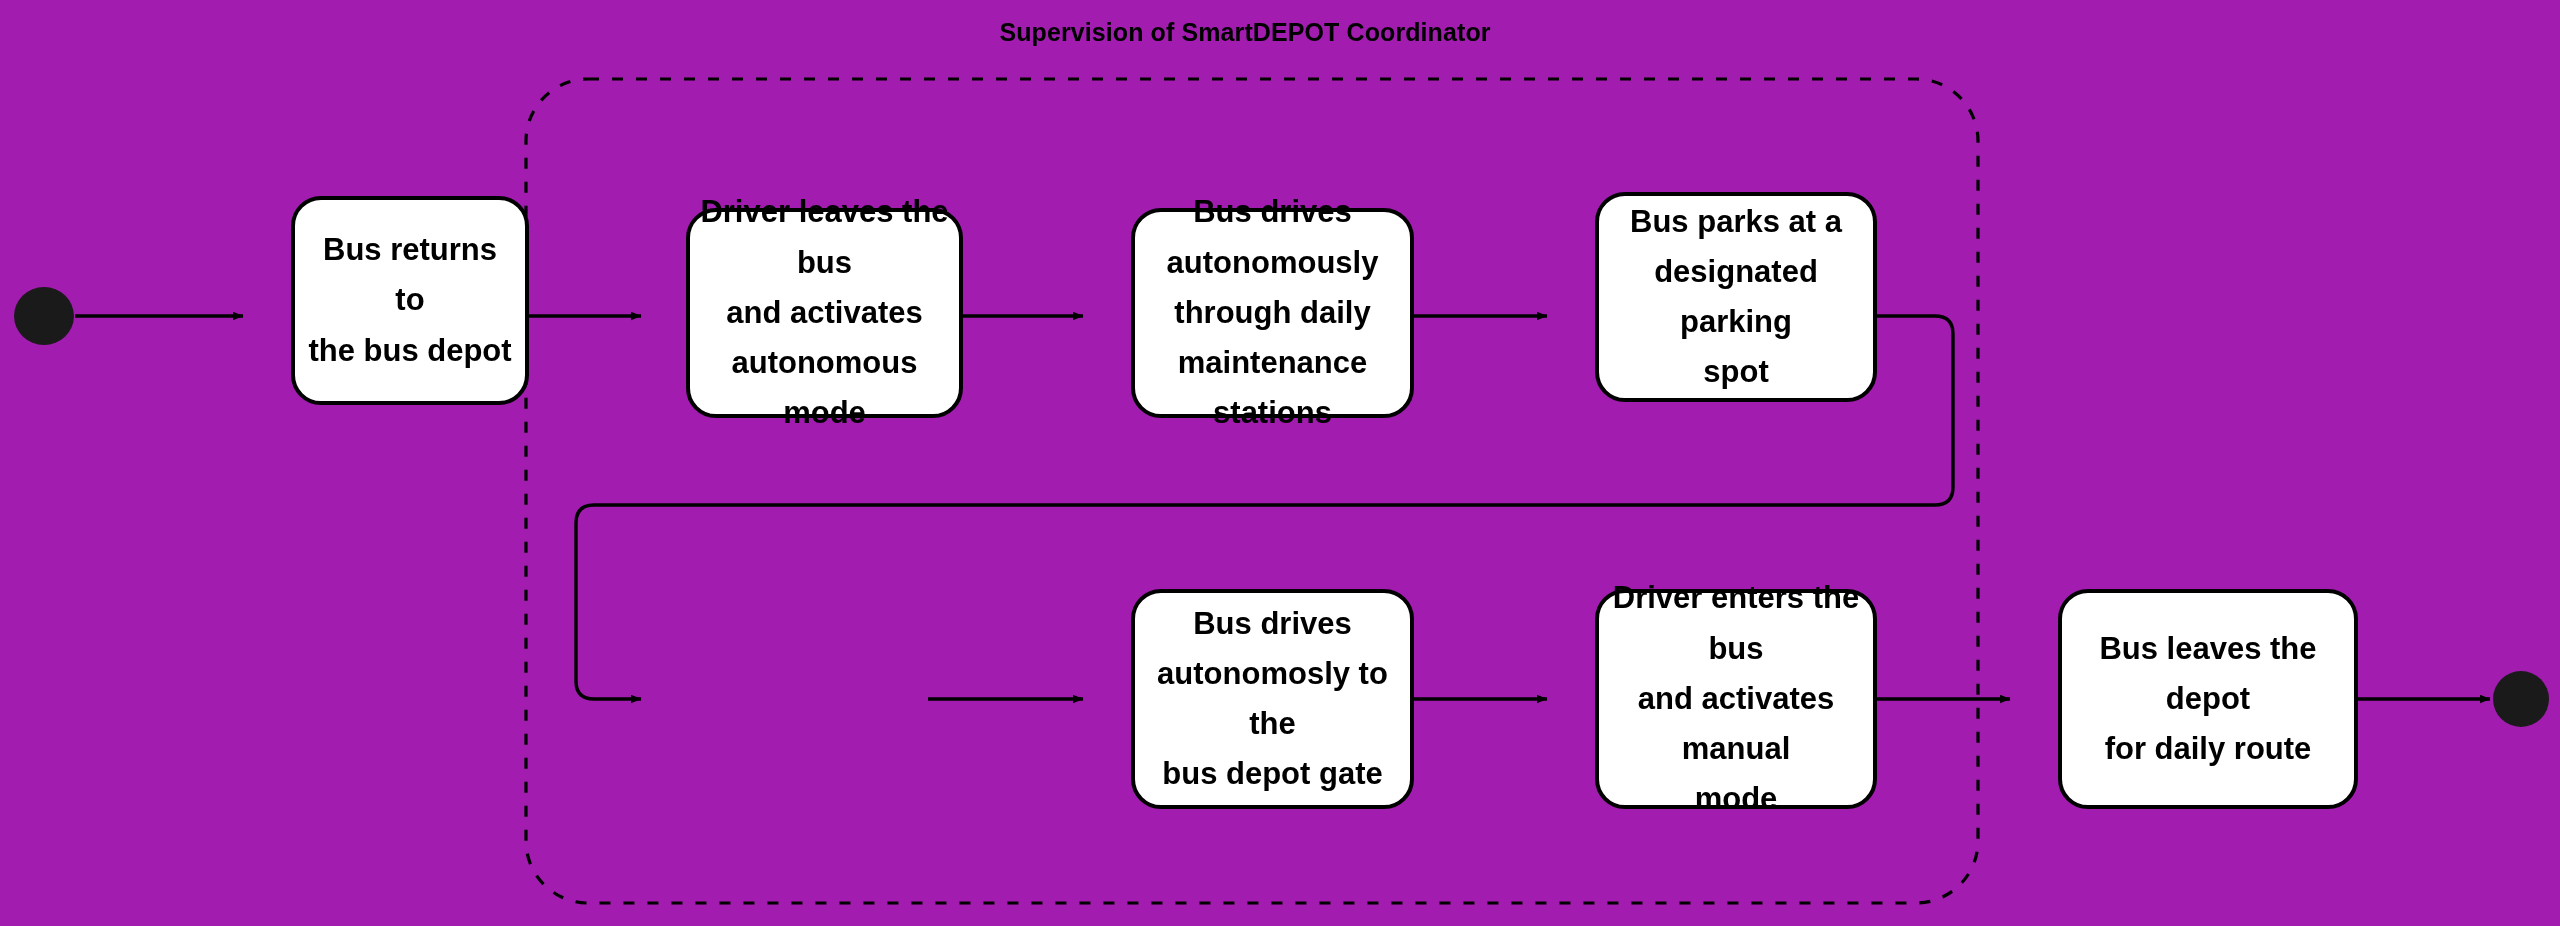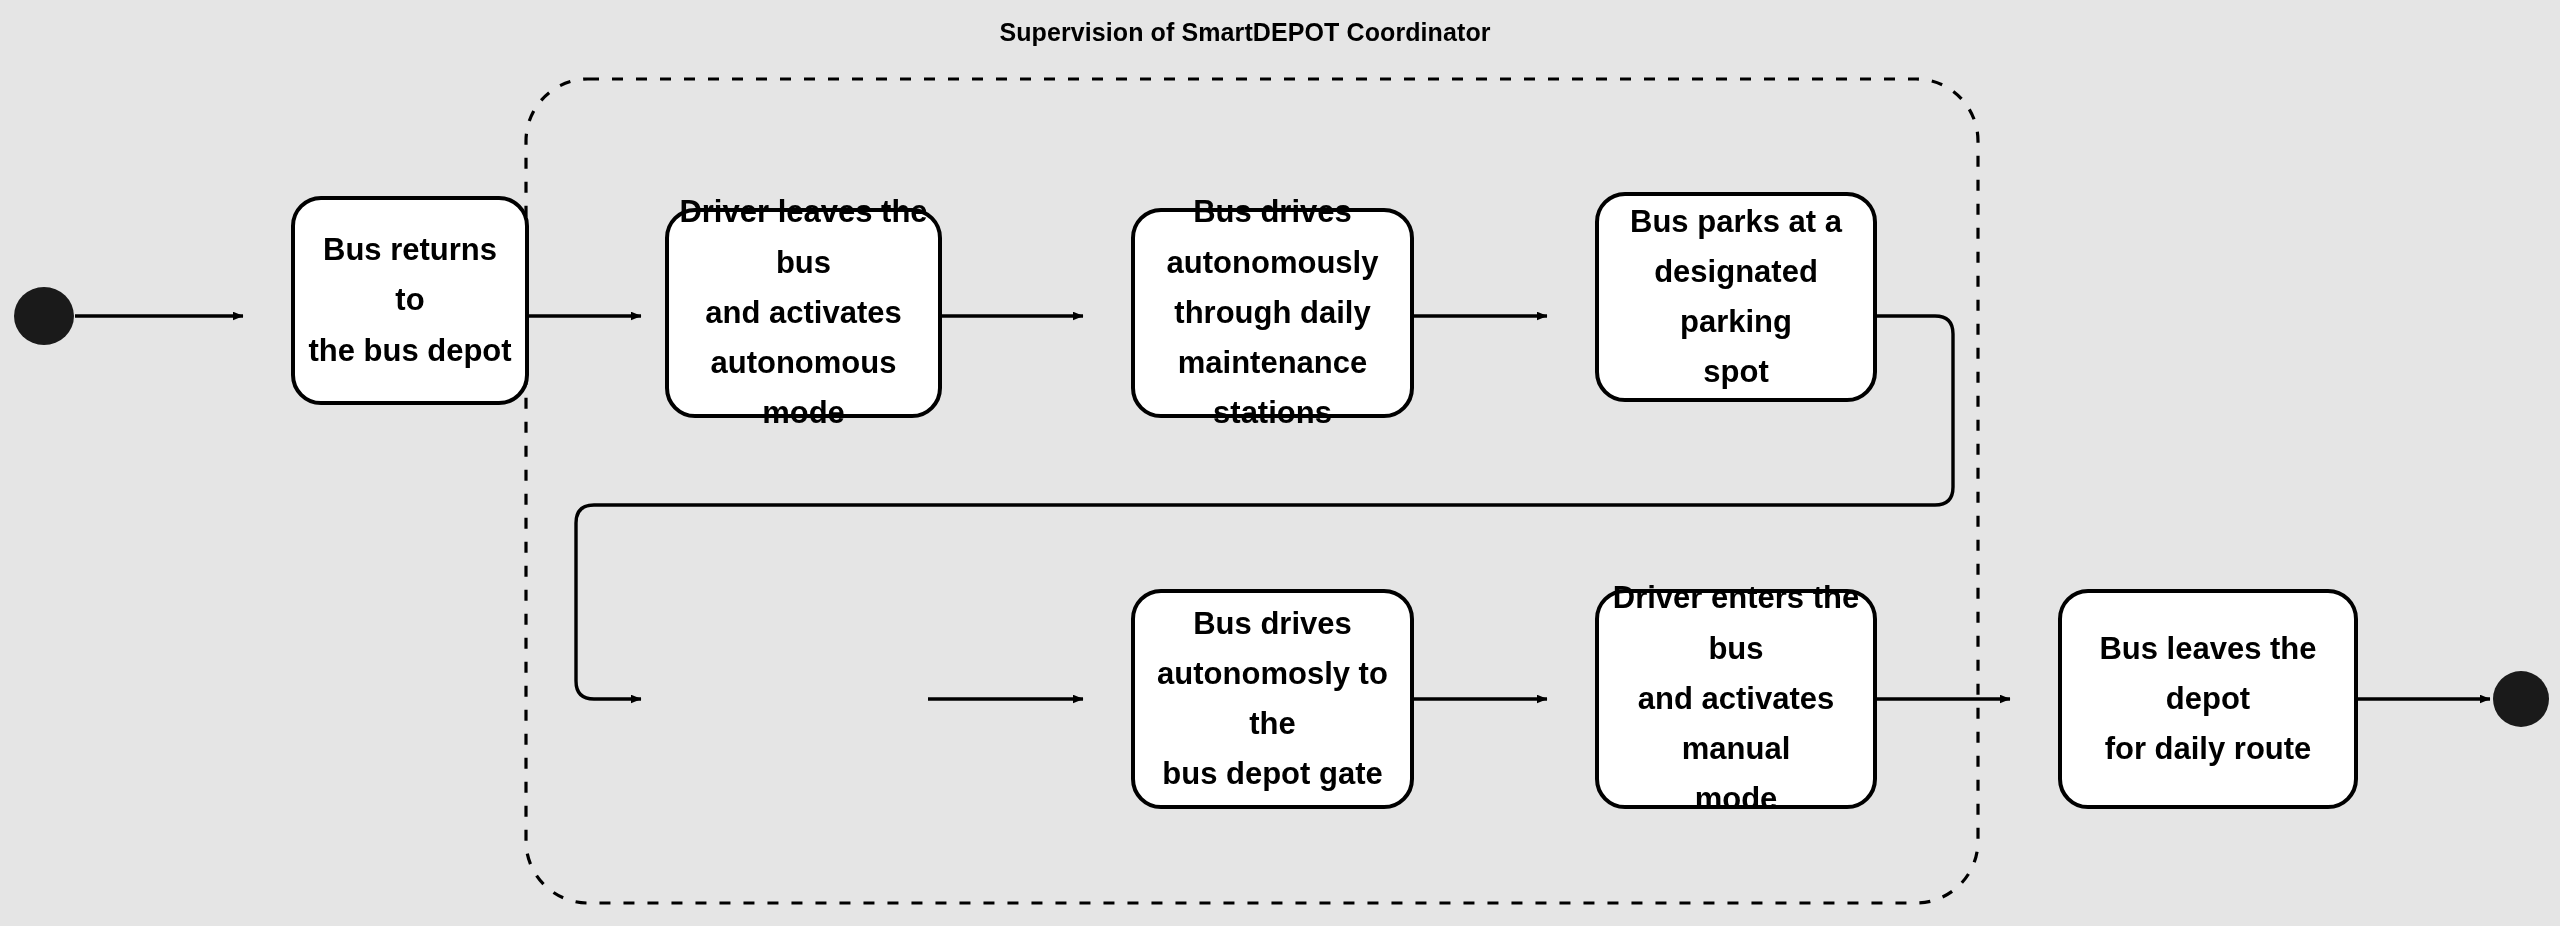--- a/index.html
+++ b/index.html
@@ -7,21 +7,21 @@
     padding: 0;
     background: #ffffff;
   }
   body {
     font-family: "Liberation Sans", sans-serif;
   }
   #canvas {
     position: relative;
     width: 2560px;
     height: 926px;
-    background: #e5e5e5;
+    background: #a21caf;
     overflow: hidden;
   }
   #vector-layer {
     position: absolute;
     left: 0;
     top: 0;
     width: 2560px;
     height: 926px;
   }
   .diagram-title {
@@ -95,21 +95,21 @@
 
     <line x1="1838" y1="699" x2="2010" y2="699" stroke="#000000" stroke-width="3.4" marker-end="url(#arrowhead)"></line>
 
     <line x1="2320" y1="699" x2="2490" y2="699" stroke="#000000" stroke-width="3.4" marker-end="url(#arrowhead)"></line>
   </svg>
 
   <div class="node-box" style="left:253px; top:196px; width:238px; height:209px;">
     <span class="node-label">Bus returns to<br>the bus depot</span>
   </div>
 
-  <div class="node-box" style="left:627px; top:208px; width:277px; height:210px;">
+  <div class="node-box" style="left:648px; top:208px; width:277px; height:210px;">
     <span class="node-label">Driver leaves the bus<br>and activates<br>autonomous mode</span>
   </div>
 
   <div class="node-box" style="left:1093px; top:208px; width:283px; height:210px;">
     <span class="node-label">Bus drives<br>autonomously<br>through daily<br>maintenance<br>stations</span>
   </div>
 
   <div class="node-box" style="left:1557px; top:192px; width:282px; height:210px;">
     <span class="node-label">Bus parks at a<br>designated parking<br>spot</span>
   </div>

